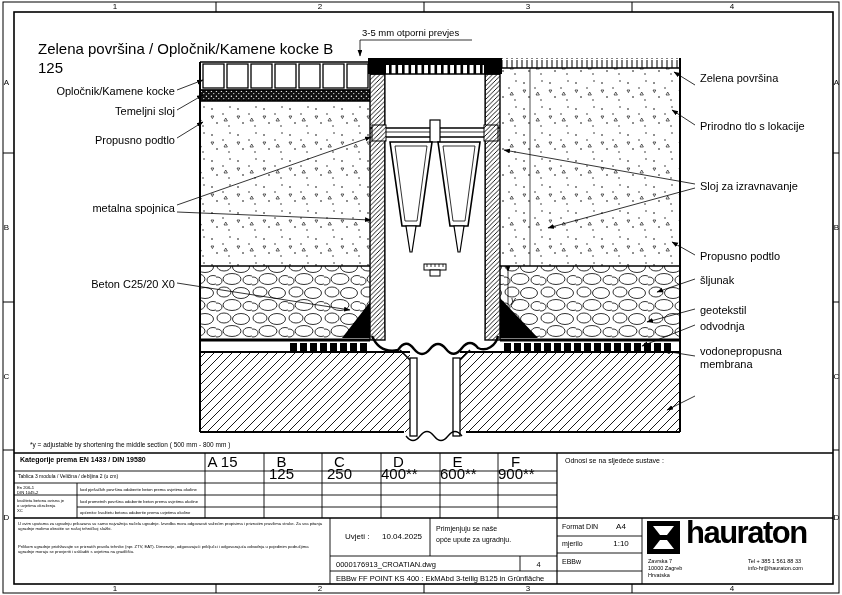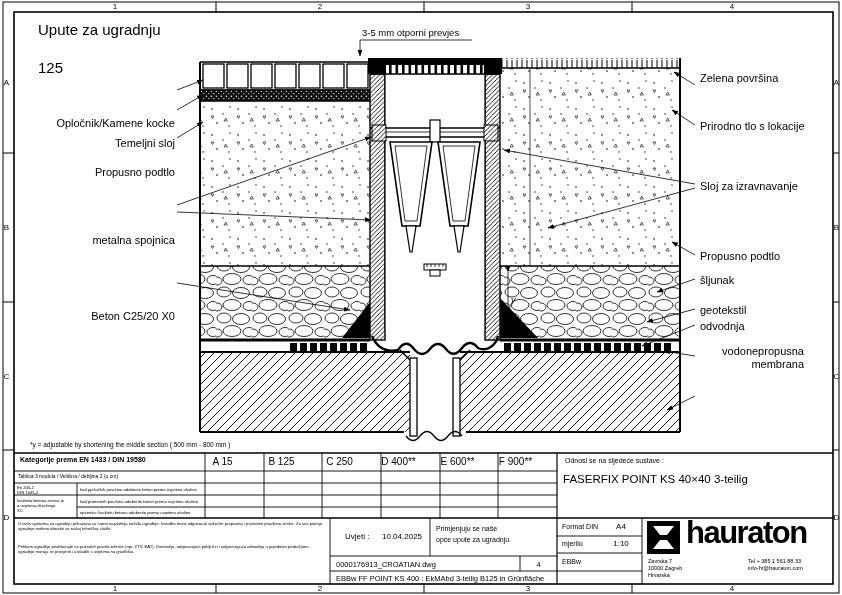--- a/index.html
+++ b/index.html
@@ -1,27 +1,27 @@
 <!DOCTYPE html>
 <html><head>
 <meta charset="utf-8">
 <style>
   html,body{margin:0;padding:0;background:#e8e8e8;}
   .sheet{position:relative;width:842px;height:595px;background:#ffffff;overflow:hidden;
          font-family:"Liberation Sans",sans-serif;color:#000;}
   .abs{position:absolute;}
   svg{display:block;}
   .lbl{position:absolute;font-size:11px;line-height:13px;white-space:nowrap;}
-  .lblL{text-align:right;margin-top:32px;}
-  .lbl2{position:absolute;font-size:11px;line-height:13px;width:104px;text-align:right;}
+  .lblL{text-align:right;}
+  .lbl2{position:absolute;font-size:11px;line-height:13px;width:104px;}
   .tickn{position:absolute;font-size:8px;line-height:9px;text-align:center;width:12px;}
   .title-line{position:absolute;left:38px;font-size:15px;line-height:19px;white-space:nowrap;}
   .tiny{position:absolute;font-size:4.2px;line-height:5px;letter-spacing:0;}
   .small7{position:absolute;font-size:7px;line-height:8px;white-space:nowrap;}
-  .cls{position:absolute;font-size:10px;line-height:12px;text-align:center;width:35px;}
+  .cls{position:absolute;font-size:15px;line-height:12px;text-align:center;width:35px;}
   .tb{position:absolute;font-size:7.5px;line-height:9px;white-space:nowrap;}
   .wordmark{position:absolute;font-weight:bold;font-size:31px;line-height:34px;letter-spacing:-1.5px;}
   .addr{position:absolute;font-size:5.5px;line-height:6.8px;}
 </style>
 </head>
 <body>
 
 <div class="sheet">
 
   <svg class="abs" style="left:0;top:0" width="842" height="595" viewBox="0 0 842 595">
@@ -249,21 +249,21 @@
   <div class="tickn" style="left:726px;top:584px">4</div>
   <div class="tickn" style="left:1px;top:78px;width:11px">A</div>
   <div class="tickn" style="left:1px;top:223px;width:11px">B</div>
   <div class="tickn" style="left:1px;top:372px;width:11px">C</div>
   <div class="tickn" style="left:1px;top:513px;width:11px">D</div>
   <div class="tickn" style="left:831px;top:78px;width:11px">A</div>
   <div class="tickn" style="left:831px;top:223px;width:11px">B</div>
   <div class="tickn" style="left:831px;top:372px;width:11px">C</div>
   <div class="tickn" style="left:831px;top:513px;width:11px">D</div>
 
-  <div class="title-line" style="top:20px">Upute za ugradnju</div>
+  <div class="title-line" style="top:39px">Zelena površina / Opločnik/Kamene kocke B</div>
   <div class="title-line" style="top:58px">125</div>
 
   <div class="lbl" style="left:362px;top:26px;font-size:9.5px">3-5 mm otporni prevjes</div>
 
   <div class="lbl lblL" style="right:667px;top:85px">Opločnik/Kamene kocke</div>
   <div class="lbl lblL" style="right:667px;top:105px">Temeljni sloj</div>
   <div class="lbl lblL" style="right:667px;top:134px">Propusno podtlo</div>
   <div class="lbl lblL" style="right:667px;top:202px">metalna spojnica</div>
   <div class="lbl lblL" style="right:667px;top:278px">Beton C25/20 X0</div>
 
@@ -292,21 +292,20 @@
   <div class="tiny" style="left:17px;top:485px">En 206-1</div>
   <div class="tiny" style="left:17px;top:490px">DIN 1045-2</div>
   <div class="tiny" style="left:17px;top:498px">kvaliteta betona ovisna je</div>
   <div class="tiny" style="left:17px;top:503px">o uvjetima okruženja</div>
   <div class="tiny" style="left:17px;top:508px">XC</div>
   <div class="tiny" style="left:80px;top:487px">kod pješačkih površina odaberite beton prema uvjetima okoline</div>
   <div class="tiny" style="left:80px;top:499px">kod prometnih površina odaberite beton prema uvjetima okoline</div>
   <div class="tiny" style="left:80px;top:510px">općenito: kvalitetu betona odaberite prema uvjetima okoline</div>
 
   <div class="small7" style="left:565px;top:457px">Odnosi se na sljedeće sustave :</div>
-  <div class="abs" style="left:563px;top:473px;font-size:11.5px;white-space:nowrap">FASERFIX POINT KS 40×40 3-teilig</div>
 
   <div class="tiny" style="left:18px;top:521px;width:306px">U ovim uputama za ugradnju prikazana su samo najvažnija načela ugradnje. Izvedba mora odgovarati važećim propisima i priznatim pravilima struke. Za sva pitanja ugradnje molimo obratite se našoj tehničkoj službi.</div>
   <div class="tiny" style="left:18px;top:544px;width:306px">Prilikom ugradnje pridržavajte se priznatih pravila tehnike (npr. ZTV, EAT). Dimenzije, odgovarajući priključci i odgovarajuća odvodnja u pojedinim područjima ugradnje moraju se provjeriti i uskladiti s uvjetima na gradilištu.</div>
 
   <div class="abs" style="left:345px;top:532px;font-size:8px">Uvjeti :</div>
   <div class="abs" style="left:382px;top:532px;font-size:8px">10.04.2025</div>
   <div class="small7" style="left:436px;top:525px">Primjenjuju se naše</div>
   <div class="small7" style="left:436px;top:536px">opće upute za ugradnju.</div>
 
   <div class="abs" style="left:562px;top:523px;font-size:7px">Format DIN</div>

